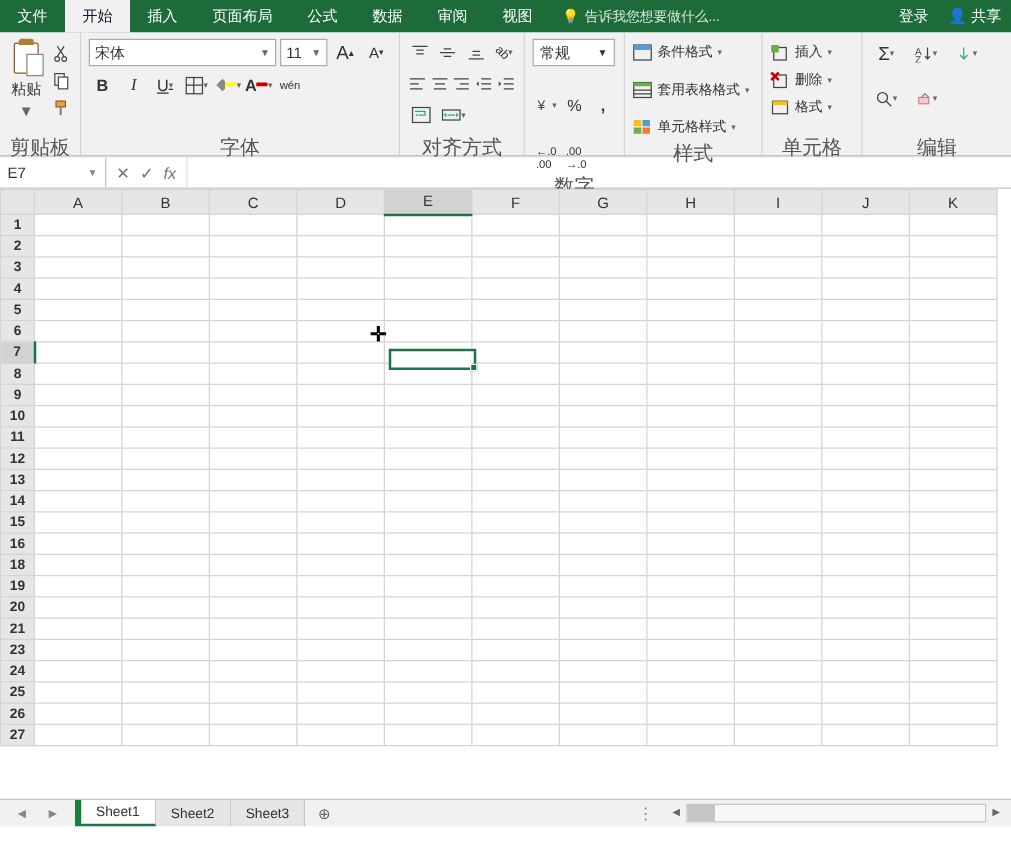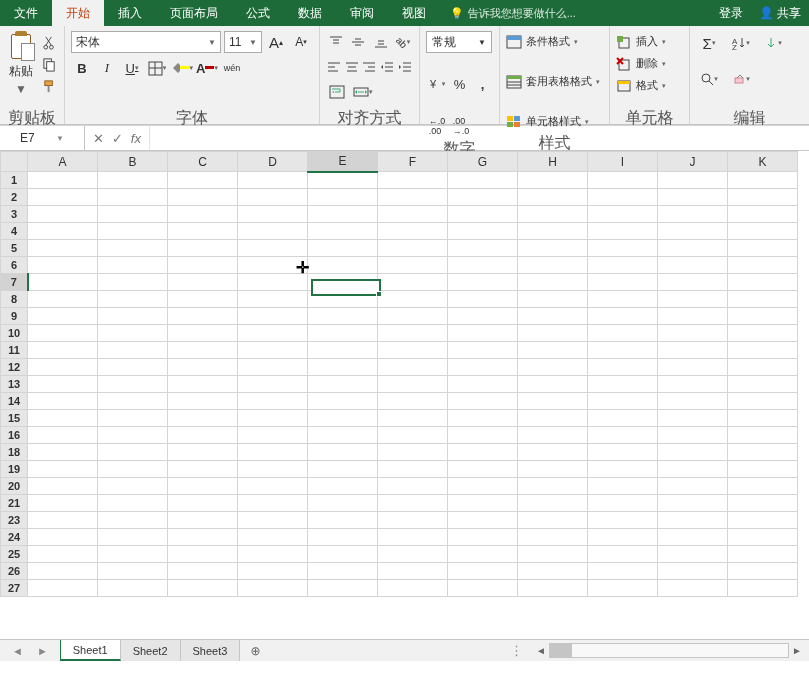--- a/index.html
+++ b/index.html
@@ -1,20 +1,20 @@
 <!DOCTYPE html>
 <html><head>
 <meta charset="utf-8">
 <style>
 *{margin:0;padding:0;box-sizing:border-box;font-family:"Microsoft YaHei",sans-serif;user-select:none}
 body{width:809px;height:680px;background:#fff;overflow:hidden;font-size:12px;color:#333}
 .top{background:#f1f1f1;border-bottom:1px solid #d4d4d4}
 .tabrow{height:26px;background:#1e6b3a;display:flex;align-items:stretch;color:#fff}
 .tabrow .tab{padding:0 14px;display:flex;align-items:center;cursor:pointer;font-size:12px}
-.tabrow .tab.active{background:#f1f1f1;color:#c2410c}
+.tabrow .tab.active{background:#f1f1f1;color:#0f172a}
 .tabrow .tell{display:flex;align-items:center;padding:0 10px;color:#d9e8dc;font-size:11px}
 .tabrow .tell .bulb{margin-right:4px}
 .tabrow .sp{flex:1}
 .tabrow .right{display:flex;align-items:center;padding:0 8px;color:#fff;font-size:12px;cursor:pointer}
 .tabrow .right .sicon{margin-right:3px}
 .ribbon{height:99px;display:flex;background:#f1f1f1;border-bottom:1px solid #c5c5c5}
 .grp{border-right:1px solid #d4d4d4;display:flex;flex-direction:column}
 .grp .lab{height:16px;text-align:center;font-size:16px;color:#555;padding-bottom:1px}
 .grp .grow{flex:1;display:flex;align-items:stretch;padding:5px 6px 2px}
 .clip{width:65px}
@@ -41,29 +41,29 @@
 .ul{text-decoration:underline}
 .dd2{font-size:7px;color:#666}
 .colorbar{display:inline-block;width:14px;height:3px;margin-top:-1px}
 .align{width:100px}
 .align .grow{flex-direction:column;gap:3px}
 .arow{display:flex;gap:2px}
 .num{width:80px}
 .num .grow{flex-direction:column;gap:20px}
 .numsel{width:66px;border:1px solid #ababab;background:#fff;height:22px;display:flex;align-items:center;padding:0 5px;cursor:pointer}
 .styles{width:110px}
-.styles .grow{flex-direction:column;gap:21px;padding-top:6px}
+.styles .grow{flex-direction:column;gap:11px;padding-top:6px}
 .sitem{display:flex;align-items:center;gap:4px;cursor:pointer;font-size:11px;height:19px}
 .cells{width:80px}
 .cells .grow{flex-direction:column;gap:3px;padding-top:6px}
 .edit{flex:1}
 .edit .grow{flex-wrap:wrap;gap:2px;padding:6px 4px}
 .ebtn{width:30px;height:22px;display:flex;align-items:center;justify-content:center;cursor:pointer}
 .fbar{height:25px;display:flex;align-items:center;border-bottom:1px solid #c5c5c5;background:#fff}
-.namebox{width:85px;border-right:1px solid #c5c5c5;padding:0 20px;display:flex;align-items:center;height:100%}
+.namebox{width:85px;border-right:1px solid #c5c5c5;padding:0 6px;display:flex;align-items:center;height:100%}
 .namebox .dd{margin-left:auto;font-size:8px;color:#888}
 .fbtns{display:flex;align-items:center;gap:8px;padding:0 8px;color:#777}
 .fbtns span{cursor:pointer;font-size:13px}
 .fx{font-style:italic;font-size:12px}
 .finput{flex:1;padding:0 6px;border-left:1px solid #e3e3e3;height:100%;display:flex;align-items:center}
 .gridwrap{position:relative;height:488px;overflow:hidden}
 table{border-collapse:collapse;table-layout:fixed}
 .colh th{background:#e6e6e6;border:1px solid #d4d4d4;height:20px;font-weight:normal;font-size:12px;color:#333}
 .corner{width:27px;background:#e6e6e6;border:1px solid #d4d4d4}
 .rowh{background:#e6e6e6;border:1px solid #d4d4d4;text-align:center;width:27px;font-size:11px;color:#333}
@@ -71,21 +71,21 @@
 .colh th.active{background:#d3d3d3;border-bottom:2px solid #217346}
 .rowh.active{background:#d3d3d3;border-right:2px solid #217346}
 .selcell{position:absolute;border:2px solid #217346;pointer-events:none;background:#fff}
 .selhandle{position:absolute;right:-3px;bottom:-3px;width:6px;height:6px;background:#217346;border:1px solid #fff}
 .cursor{position:absolute;font-size:16px;font-weight:bold;color:#000;pointer-events:none}
 .bottom{height:22px;background:#f1f1f1;border-top:1px solid #c5c5c5;display:flex;align-items:stretch}
 .sheetnav{display:flex;align-items:center;padding:0 12px;gap:14px;color:#888;font-size:11px}
 .sheetnav span{cursor:pointer}
 .sheets{display:flex;align-items:stretch}
 .sheet{padding:0 12px;display:flex;align-items:center;border-right:1px solid #c5c5c5;cursor:pointer;font-size:11px;background:#e6e6e6}
-.sheet.first{border-left:1px solid #15803d}
+.sheet.first{border-left:5px solid #15803d}
 .sheet.active{background:#fff;border-bottom:2px solid #217346}
 .addsheet{width:30px;display:flex;align-items:center;justify-content:center;cursor:pointer;color:#666}
 .bspacer{flex:1}
 .hscroll{display:flex;align-items:center;width:280px;padding:0 4px}
 .hscroll .track{flex:1;height:15px;border:1px solid #c5c5c5;background:#f8f8f8;position:relative}
 .hscroll .thumb{position:absolute;left:0;top:0;bottom:0;width:22px;background:#c5c5c5}
 .hscroll .ab{width:16px;text-align:center;color:#666;cursor:pointer;font-size:10px}
 .dots{color:#888;padding:0 6px;font-size:13px;display:flex;align-items:center}
 svg{display:block}
 </style>

